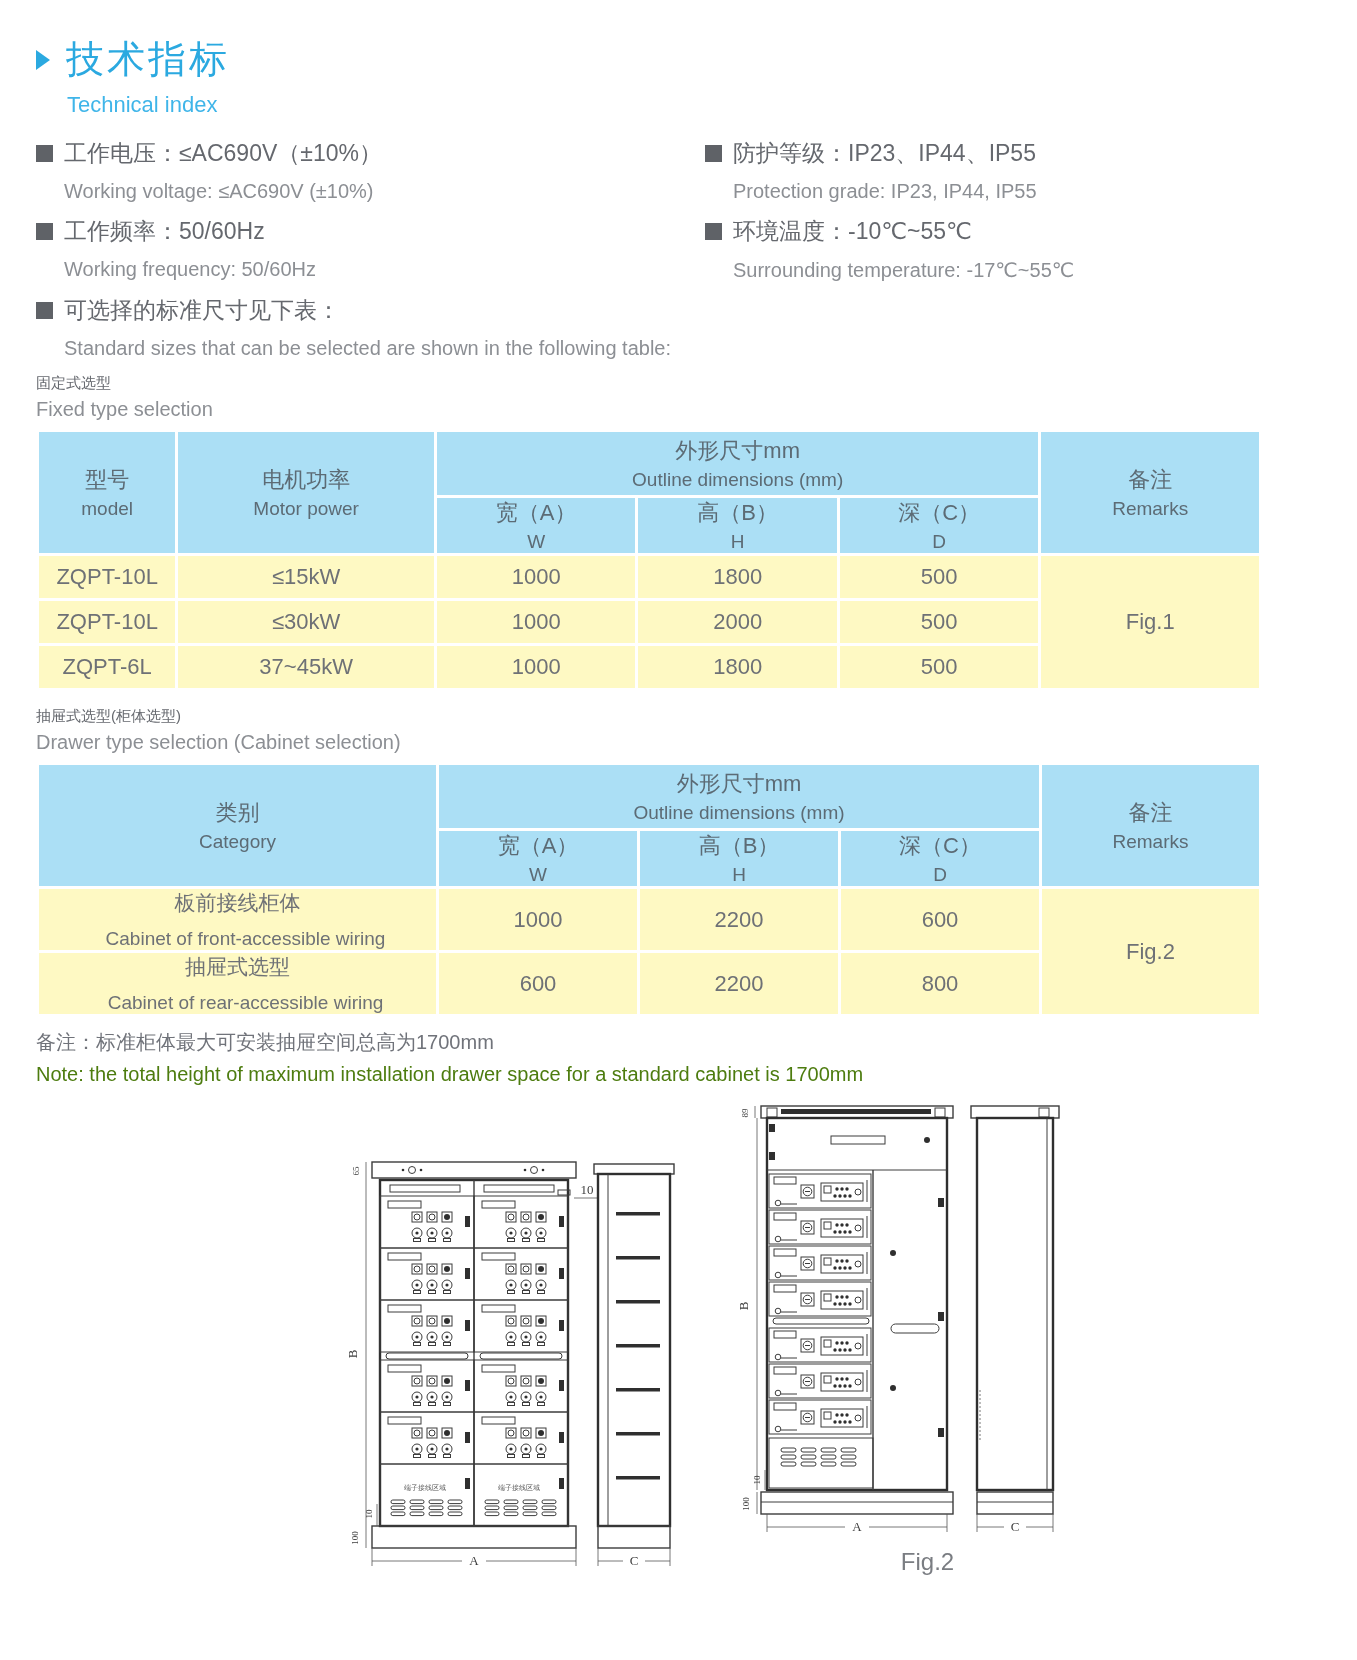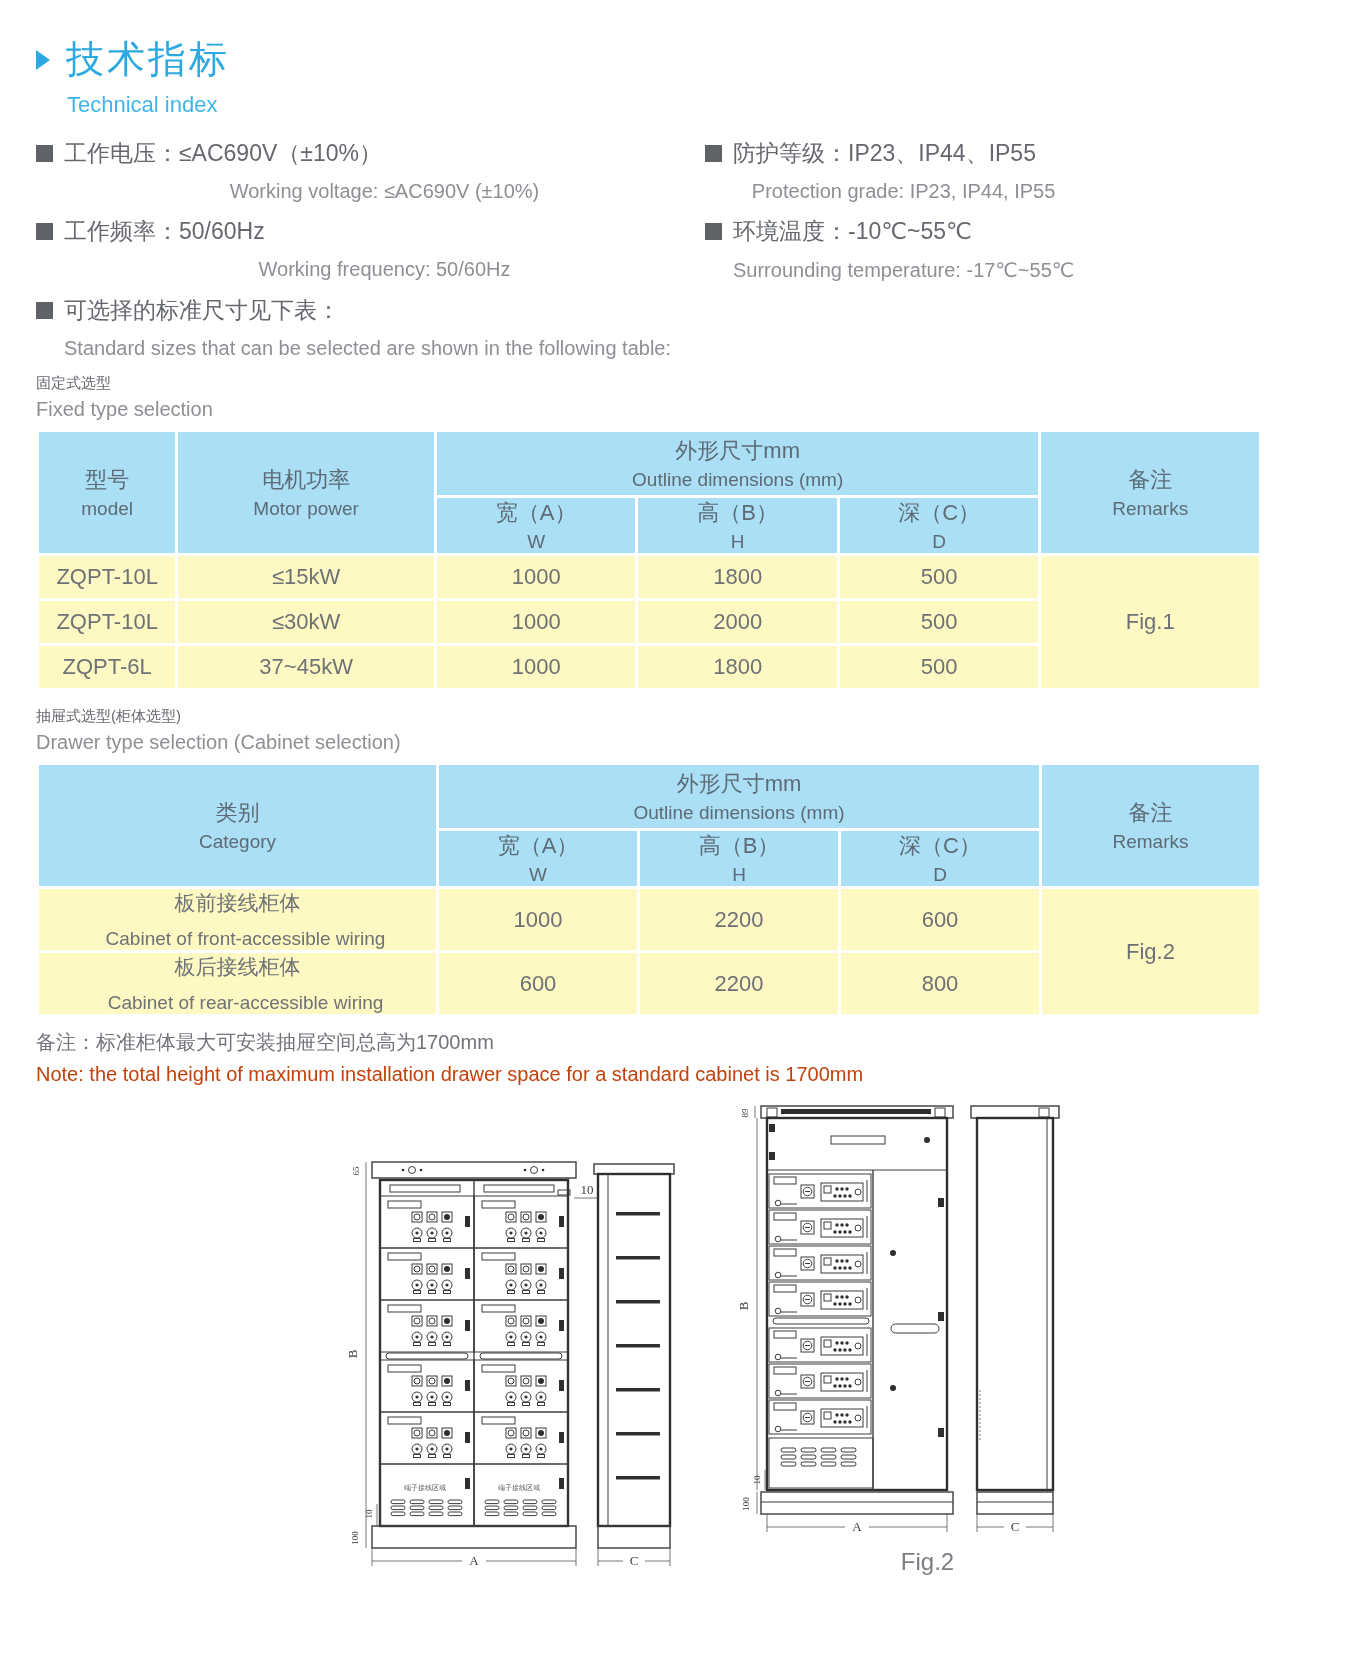--- a/index.html
+++ b/index.html
@@ -11,21 +11,21 @@
   .content { padding:34px 0 0 36px; width:1300px; }
 
   
   .title-row { display:flex; align-items:center; }
   .tri { width:0; height:0; border-left:14px solid #2BA9E0;
          border-top:10px solid transparent; border-bottom:10px solid transparent; margin-right:16px; }
   .page-title { font-size:38px; color:#2BA9E0; letter-spacing:3px; font-weight:400; }
   .page-subtitle { margin:7px 0 0 31px; font-size:22px; color:#3FB5E9; }
 
   
-  .specs { display:flex; margin-top:20px;text-align:center; }
+  .specs { display:flex; margin-top:20px; }
   .specs-col-left { width:669px; }
   .spec-item { margin-bottom:13px; }
   .zh-line { display:flex; align-items:center; font-size:23px; color:#65686e; }
   .bullet { width:17px; height:17px; background:#5f6267; margin-right:11px; flex:none; }
   .en-line { margin:11px 0 0 28px; font-size:20px; color:#8c8f94; }
 
   
   .tbl-caption { margin-top:14px; font-size:15px; color:#66696f; }
   .tbl-caption-en { margin-top:5px; font-size:20px; color:#8c8f94; }
 
@@ -39,21 +39,21 @@
   .cell-zh { display:block; font-size:21px; }
   .cell-en { display:block; font-size:19px; margin-top:11px;padding-left:16px; }
   tr.hrow1 { height:63px; }
   tr.hrow2 { height:52px; }
   table.t1 tbody tr { height:42px; }
   table.t2 tbody tr { height:58px; }
 
   
   .note { margin-top:12px; }
   .note-zh { font-size:20px; color:#70737a; }
-  .note-en { margin-top:7px; font-size:20px; color:#c2410c; }
+  .note-en { margin-top:7px; font-size:20px; color:#4d7c0f; }
 
   
   .figures { display:flex; align-items:flex-start; margin-top:4px; }
   .figwrap1 { margin-left:300px; padding-top:52px; }
   .figwrap2 { margin-left:42px; }
   .figcap { margin-top:4px; font-size:24px; color:#7a7d82; text-align:center; }
   .figcap2 { transform:translateX(32px); }
 
   
   svg text { font-family:"Liberation Serif","DejaVu Serif",serif; fill:#3e3e3e; }
@@ -240,21 +240,21 @@
             <span class="cell-zh">板前接线柜体</span>
             <span class="cell-en">Cabinet of front-accessible wiring</span>
           </td>
         <td>1000</td>
         <td>2200</td>
         <td>600</td>
         <td rowspan="2">Fig.2</td>
       </tr>
       <tr>
         <td>
-            <span class="cell-zh">板后接线柜体</span>
+            <span class="cell-zh">抽屉式选型</span>
             <span class="cell-en">Cabinet of rear-accessible wiring</span>
           </td>
         <td>600</td>
         <td>2200</td>
         <td>800</td>
       </tr>
     </tbody>
   </table>
 
   <div class="note">

